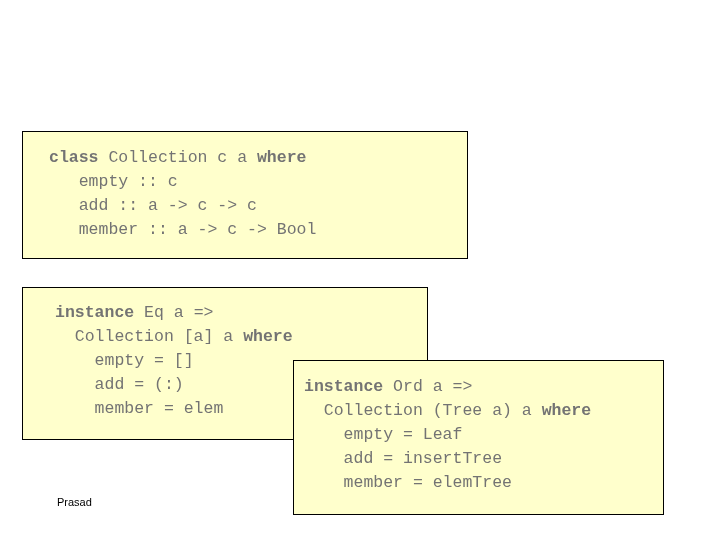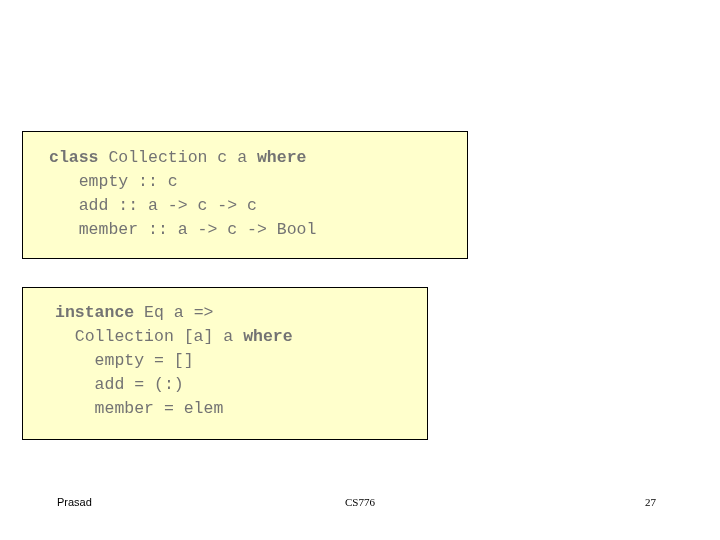--- a/index.html
+++ b/index.html
@@ -123,19 +123,24 @@
 <span>   empty :: c</span>
 <span>   add :: a -&gt; c -&gt; c</span>
 <span>   member :: a -&gt; c -&gt; Bool</span></div>
 
   <div class="codebox box2"><span class="kw">instance</span><span> Eq a =&gt;</span>
 <span>  Collection [a] a </span><span class="kw">where</span>
 <span>    empty = []</span>
 <span>    add = (:)</span>
 <span>    member = elem</span></div>
 
+  <div class="codebox box3"><span class="kw">instance</span><span> Ord a =&gt;</span>
+<span>  Collection (Tree a) a </span><span class="kw">where</span>
+<span>    empty = Leaf</span>
+<span>    add = insertTree</span>
+<span>    member = elemTree</span></div>
 
 
   <div class="footer-left">Prasad</div>
   <div class="footer-center">CS776</div>
   <div class="footer-right">27</div>
 
 </div>
 
 </body></html>

